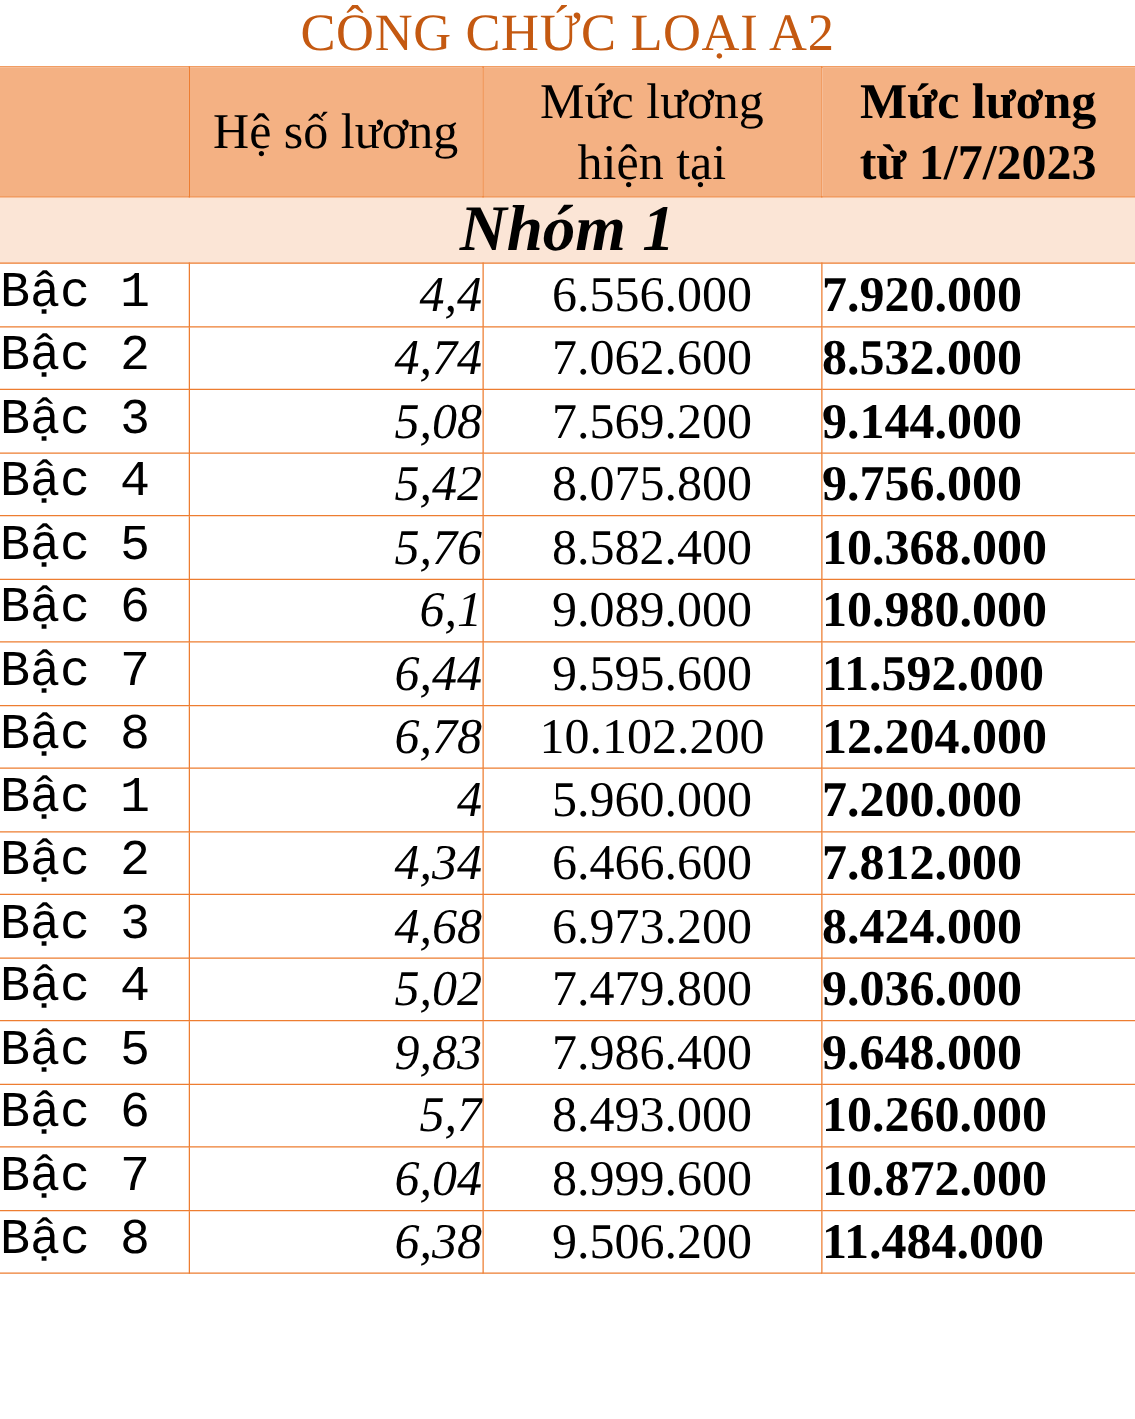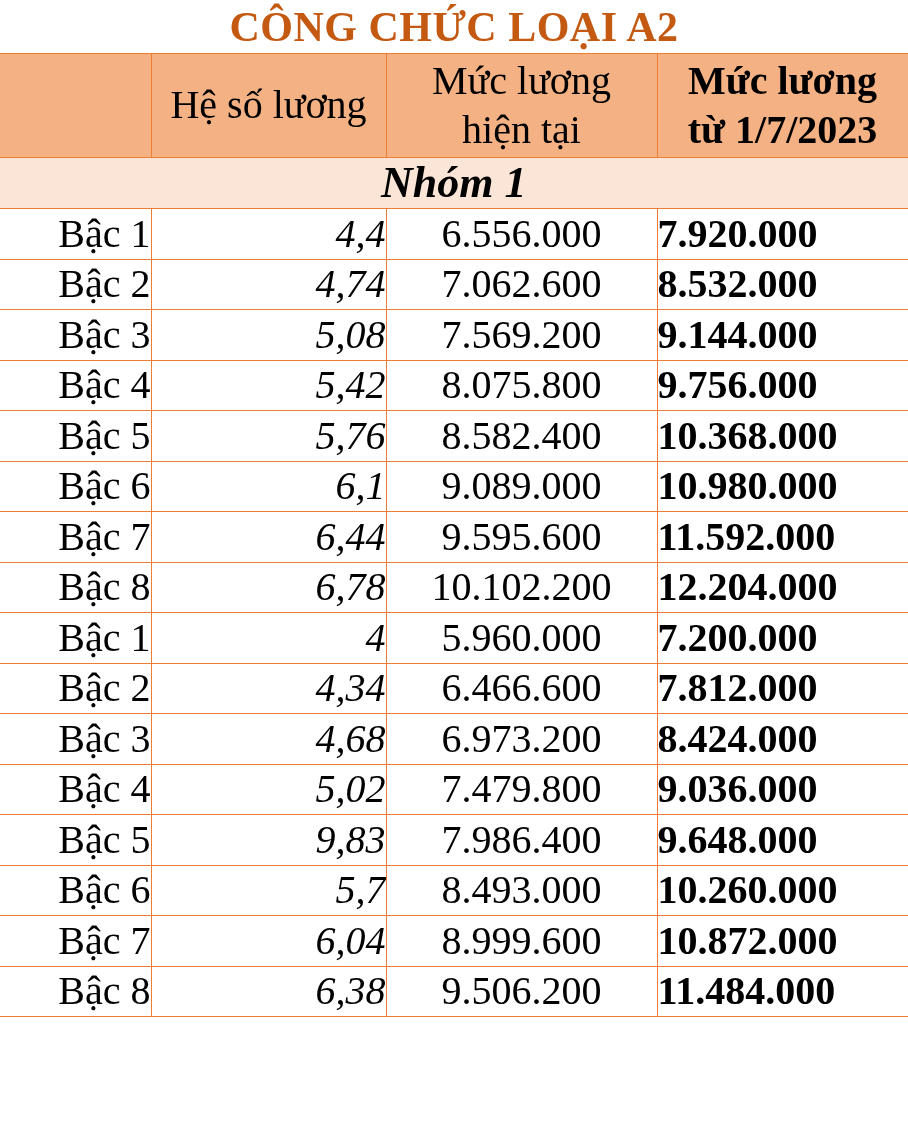--- a/index.html
+++ b/index.html
@@ -7,21 +7,21 @@
     margin: 0; padding: 0;
     background: #ffffff;
     width: 908px; height: 1135px;
     overflow: hidden;
     font-family: "Liberation Serif", serif;
   }
   .page { width: 908px; }
   .title {
     height: 53px;
     display: flex; align-items: center; justify-content: center;
-    font-size: 42px; font-weight: bold;
+    font-size: 42px; font-weight: normal;
     letter-spacing: 0.5px;
   }
   table.salary {
     width: 908px;
     border-collapse: collapse;
     table-layout: fixed;
   }
   table.salary td, table.salary th {
     border: 1.5px solid #ED7D31;
     padding: 0;
@@ -41,33 +41,33 @@
     vertical-align: middle;
     line-height: 1.22;
   }
   thead th.col-new { font-weight: bold; }
 
   .section-row td {
     background: #FBE5D6;
     height: 51px;
     text-align: center;
     vertical-align: middle;
-    font-size: 44px;
+    font-size: 52px;
     font-weight: bold;
     font-style: italic;
     line-height: 1;
   }
   .data-row td {
     height: 50.5px;
     font-size: 40px;
     line-height: 1;
     vertical-align: middle;
     color: #000000;
   }
-  td.cell-label   { text-align: right;  padding-left: 8px;  }
+  td.cell-label   { text-align: left;  padding-left: 8px; font-family: Liberation Mono, monospace;  }
   td.cell-coef    { text-align: right; padding-right: 16px; font-style: italic; }
   td.cell-current { text-align: center; padding-right: 20px; }
   td.cell-new     { padding-right: 26px; font-weight: bold; }
 </style>
 </head>
 <body>
 
 <div class="page">
 
   <div class="title" style="color: rgb(196, 89, 17);">CÔNG CHỨC LOẠI A2</div>

